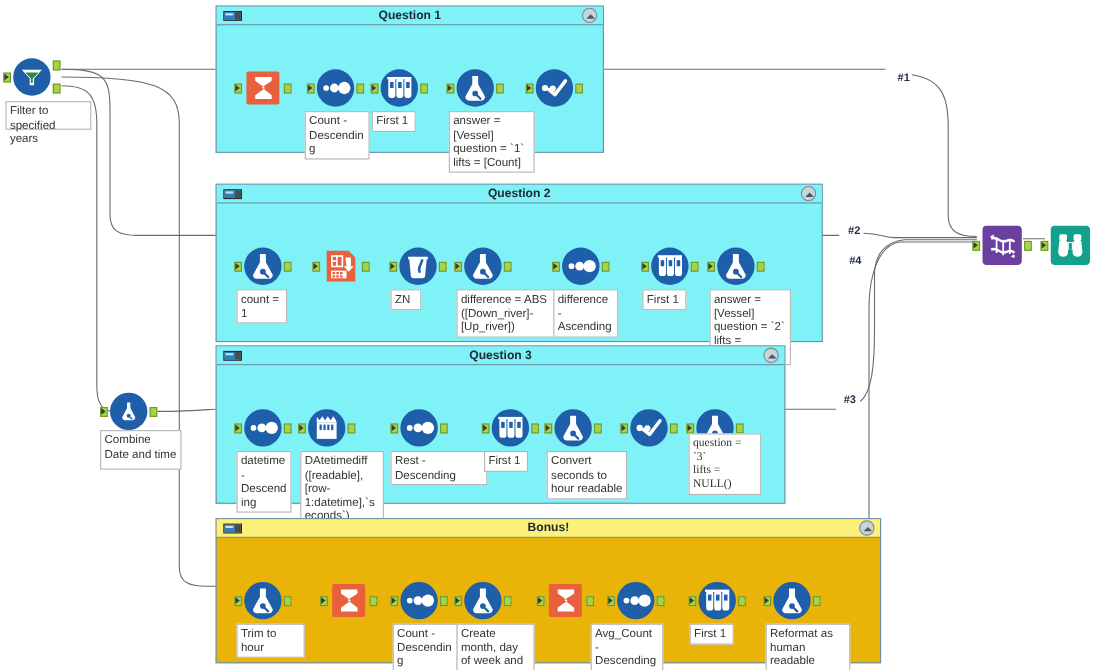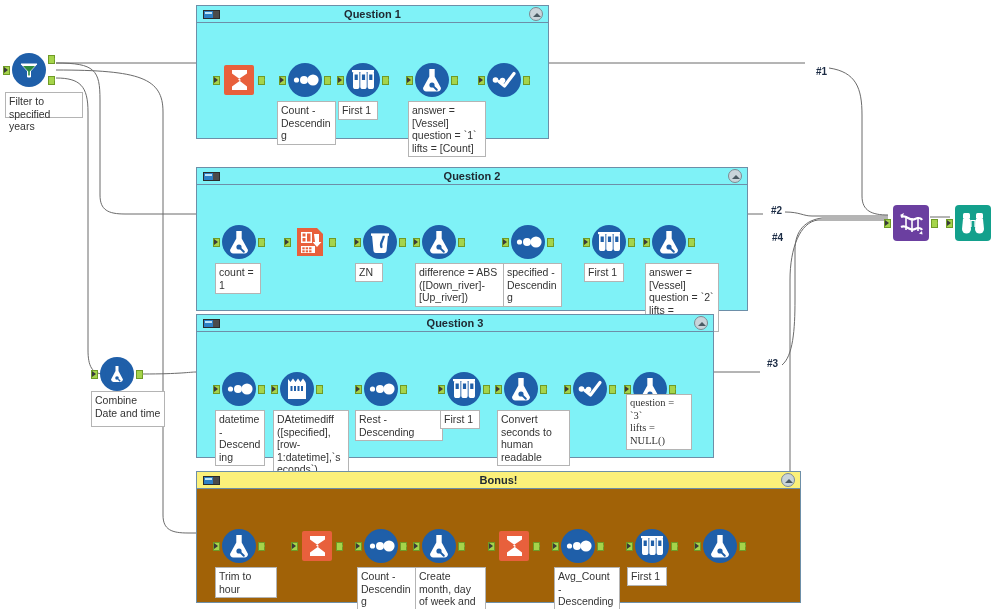--- a/index.html
+++ b/index.html
@@ -13,21 +13,21 @@
 
   
   .container{position:absolute;box-sizing:border-box;border:1px solid #6d8fa8;}
   .container .chead{
     position:relative;height:17px;line-height:17px;
     text-align:center;font-size:11px;font-weight:bold;color:#202a33;
     border-bottom:1px solid #6d8fa8;box-sizing:border-box;
   }
   .container.cyan{background:#7ff2f7;}
   .container.cyan .chead{background:#7ff2f7;}
-  .container.yellow{background:#a16207;}
+  .container.yellow{background:#eab308;}
   .container.yellow .chead{background:#fbf07a;}
   .cbody{position:relative;width:100%;height:calc(100% - 17px);}
   .chead-icon{
     position:absolute;left:6px;top:4px;width:17px;height:9px;
     background:linear-gradient(to right,#2d7fc4 0 62%, #4b4b4b 62% 100%);
     border:1px solid #2b2b2b;box-sizing:border-box;
   }
   .chead-icon:after{
     content:"";position:absolute;left:1px;top:1px;width:7px;height:2px;background:#bfe3f7;
   }
@@ -301,21 +301,21 @@
             <span class="glyph">
               <svg width="34" height="34" viewBox="0 0 34 34">
         <circle cx="17" cy="17" r="16" fill="#1f5fa9"></circle>
         <circle cx="8.5" cy="17" r="2.6" fill="#ffffff"></circle>
         <circle cx="16" cy="17" r="4" fill="#ffffff"></circle>
         <circle cx="25" cy="17" r="5.6" fill="#ffffff"></circle>
       </svg>
             </span>
             <span class="port out"></span>
           </div>
-          <div class="anno" style="left: 306px; top: 78px; width: 59px; min-height: 30px;">specified - Descending</div>
+          <div class="anno" style="left: 306px; top: 78px; width: 59px; min-height: 30px;">difference - Ascending</div>
           <div class="node round" style="left: 395px; top: 40px;">
             <span class="port in"></span>
             <span class="glyph">
               <svg width="34" height="34" viewBox="0 0 34 34">
         <circle cx="17" cy="17" r="16" fill="#1f5fa9"></circle>
         <rect x="7" y="8" width="6.4" height="18" rx="2.6" fill="#ffffff"></rect>
         <rect x="14.3" y="8" width="6.4" height="18" rx="2.6" fill="#ffffff"></rect>
         <rect x="21.6" y="8" width="6.4" height="18" rx="2.6" fill="#ffffff"></rect>
         <rect x="8.6" y="11.5" width="3.2" height="5.5" fill="#1f5fa9"></rect>
         <rect x="15.9" y="11.5" width="3.2" height="5.5" fill="#1f5fa9"></rect>
@@ -367,21 +367,21 @@
         <rect x="8" y="12" width="18" height="15" fill="#ffffff"></rect>
         <path d="M8 12 L8 7 L10.5 10 L13 6.5 L15.5 10 L18 6.5 L20.5 10 L23 6.5 L25.5 10 L26 12 Z" fill="#ffffff"></path>
         <rect x="10.5" y="14" width="2" height="5" fill="#1f5fa9"></rect>
         <rect x="14" y="14" width="2" height="5" fill="#1f5fa9"></rect>
         <rect x="17.5" y="14" width="2" height="5" fill="#1f5fa9"></rect>
         <rect x="21" y="14" width="2" height="5" fill="#1f5fa9"></rect>
       </svg>
             </span>
             <span class="port out"></span>
           </div>
-          <div class="anno" style="left: 76px; top: 78px; width: 76px; min-height: 56px;">DAtetimediff ([specified],[row-1:datetime],`seconds`)</div>
+          <div class="anno" style="left: 76px; top: 78px; width: 76px; min-height: 56px;">DAtetimediff ([readable],[row-1:datetime],`seconds`)</div>
           <div class="node round" style="left: 167px; top: 40px;">
             <span class="port in"></span>
             <span class="glyph">
               <svg width="34" height="34" viewBox="0 0 34 34">
         <circle cx="17" cy="17" r="16" fill="#1f5fa9"></circle>
         <circle cx="8.5" cy="17" r="2.6" fill="#ffffff"></circle>
         <circle cx="16" cy="17" r="4" fill="#ffffff"></circle>
         <circle cx="25" cy="17" r="5.6" fill="#ffffff"></circle>
       </svg>
             </span>
@@ -410,21 +410,21 @@
             <span class="glyph">
               <svg width="34" height="34" viewBox="0 0 34 34">
         <circle cx="17" cy="17" r="16" fill="#1f5fa9"></circle>
         <path d="M14.3 6 L19.7 6 L19.7 13.5 L26 25 A3.8 3.8 0 0 1 22.6 28.5 L11.4 28.5 A3.8 3.8 0 0 1 8 25 L14.3 13.5 Z" fill="#ffffff"></path>
         <circle cx="17" cy="22" r="2.6" fill="#1f5fa9"></circle>
         <path d="M18.9 23.9 L21.8 26.8" stroke="#1f5fa9" stroke-width="2" stroke-linecap="round"></path>
       </svg>
             </span>
             <span class="port out"></span>
           </div>
-          <div class="anno" style="left: 300px; top: 78px; width: 73px; min-height: 44px;">Convert seconds to human readable</div>
+          <div class="anno" style="left: 300px; top: 78px; width: 73px; min-height: 44px;">Convert seconds to hour readable</div>
           <div class="node round" style="left: 376px; top: 40px;">
             <span class="port in"></span>
             <span class="glyph">
               <svg width="34" height="34" viewBox="0 0 34 34">
         <circle cx="17" cy="17" r="16" fill="#1f5fa9"></circle>
         <circle cx="8.5" cy="17" r="2.8" fill="#ffffff"></circle>
         <circle cx="15.5" cy="17.5" r="2.8" fill="#ffffff"></circle>
         <path d="M12 18.5 L17.5 23 L27 10.5" stroke="#ffffff" stroke-width="3.2" fill="none" stroke-linecap="round" stroke-linejoin="round"></path>
       </svg>
             </span>
@@ -513,21 +513,21 @@
             <span class="glyph">
               <svg width="34" height="34" viewBox="0 0 34 34">
         <circle cx="17" cy="17" r="16" fill="#1f5fa9"></circle>
         <circle cx="8.5" cy="17" r="2.6" fill="#ffffff"></circle>
         <circle cx="16" cy="17" r="4" fill="#ffffff"></circle>
         <circle cx="25" cy="17" r="5.6" fill="#ffffff"></circle>
       </svg>
             </span>
             <span class="port out"></span>
           </div>
-          <div class="anno" style="left: 357px; top: 78px; width: 66px; min-height: 30px;">Avg_Count - Descending</div>
+          <div class="anno" style="left: 340px; top: 78px; width: 66px; min-height: 30px;">Avg_Count - Descending</div>
           <div class="node round" style="left: 438px; top: 40px;">
             <span class="port in"></span>
             <span class="glyph">
               <svg width="34" height="34" viewBox="0 0 34 34">
         <circle cx="17" cy="17" r="16" fill="#1f5fa9"></circle>
         <rect x="7" y="8" width="6.4" height="18" rx="2.6" fill="#ffffff"></rect>
         <rect x="14.3" y="8" width="6.4" height="18" rx="2.6" fill="#ffffff"></rect>
         <rect x="21.6" y="8" width="6.4" height="18" rx="2.6" fill="#ffffff"></rect>
         <rect x="8.6" y="11.5" width="3.2" height="5.5" fill="#1f5fa9"></rect>
         <rect x="15.9" y="11.5" width="3.2" height="5.5" fill="#1f5fa9"></rect>
@@ -543,20 +543,21 @@
             <span class="glyph">
               <svg width="34" height="34" viewBox="0 0 34 34">
         <circle cx="17" cy="17" r="16" fill="#1f5fa9"></circle>
         <path d="M14.3 6 L19.7 6 L19.7 13.5 L26 25 A3.8 3.8 0 0 1 22.6 28.5 L11.4 28.5 A3.8 3.8 0 0 1 8 25 L14.3 13.5 Z" fill="#ffffff"></path>
         <circle cx="17" cy="22" r="2.6" fill="#1f5fa9"></circle>
         <path d="M18.9 23.9 L21.8 26.8" stroke="#1f5fa9" stroke-width="2" stroke-linecap="round"></path>
       </svg>
             </span>
             <span class="port out"></span>
           </div>
+          <div class="anno" style="left: 499px; top: 78px; width: 77px; min-height: 30px;">Reformat as human readable</div>
         </div>
       </div>
     </div>
 
   <div class="node sq" style="left:893px;top:205px;width:36px;height:36px;">
     <span class="port in" style="top:14px;"></span>
     <span class="glyph" style="width:36px;height:36px;">
       <svg width="36" height="36" viewBox="0 0 36 36">
         <rect x="0" y="0" width="36" height="36" rx="4" fill="#6b3fa0"></rect>
         <path d="M8 12 C14 9 16 17 22 14 C27 11.5 29 15 29 15" stroke="#ffffff" stroke-width="2.2" fill="none"></path>

